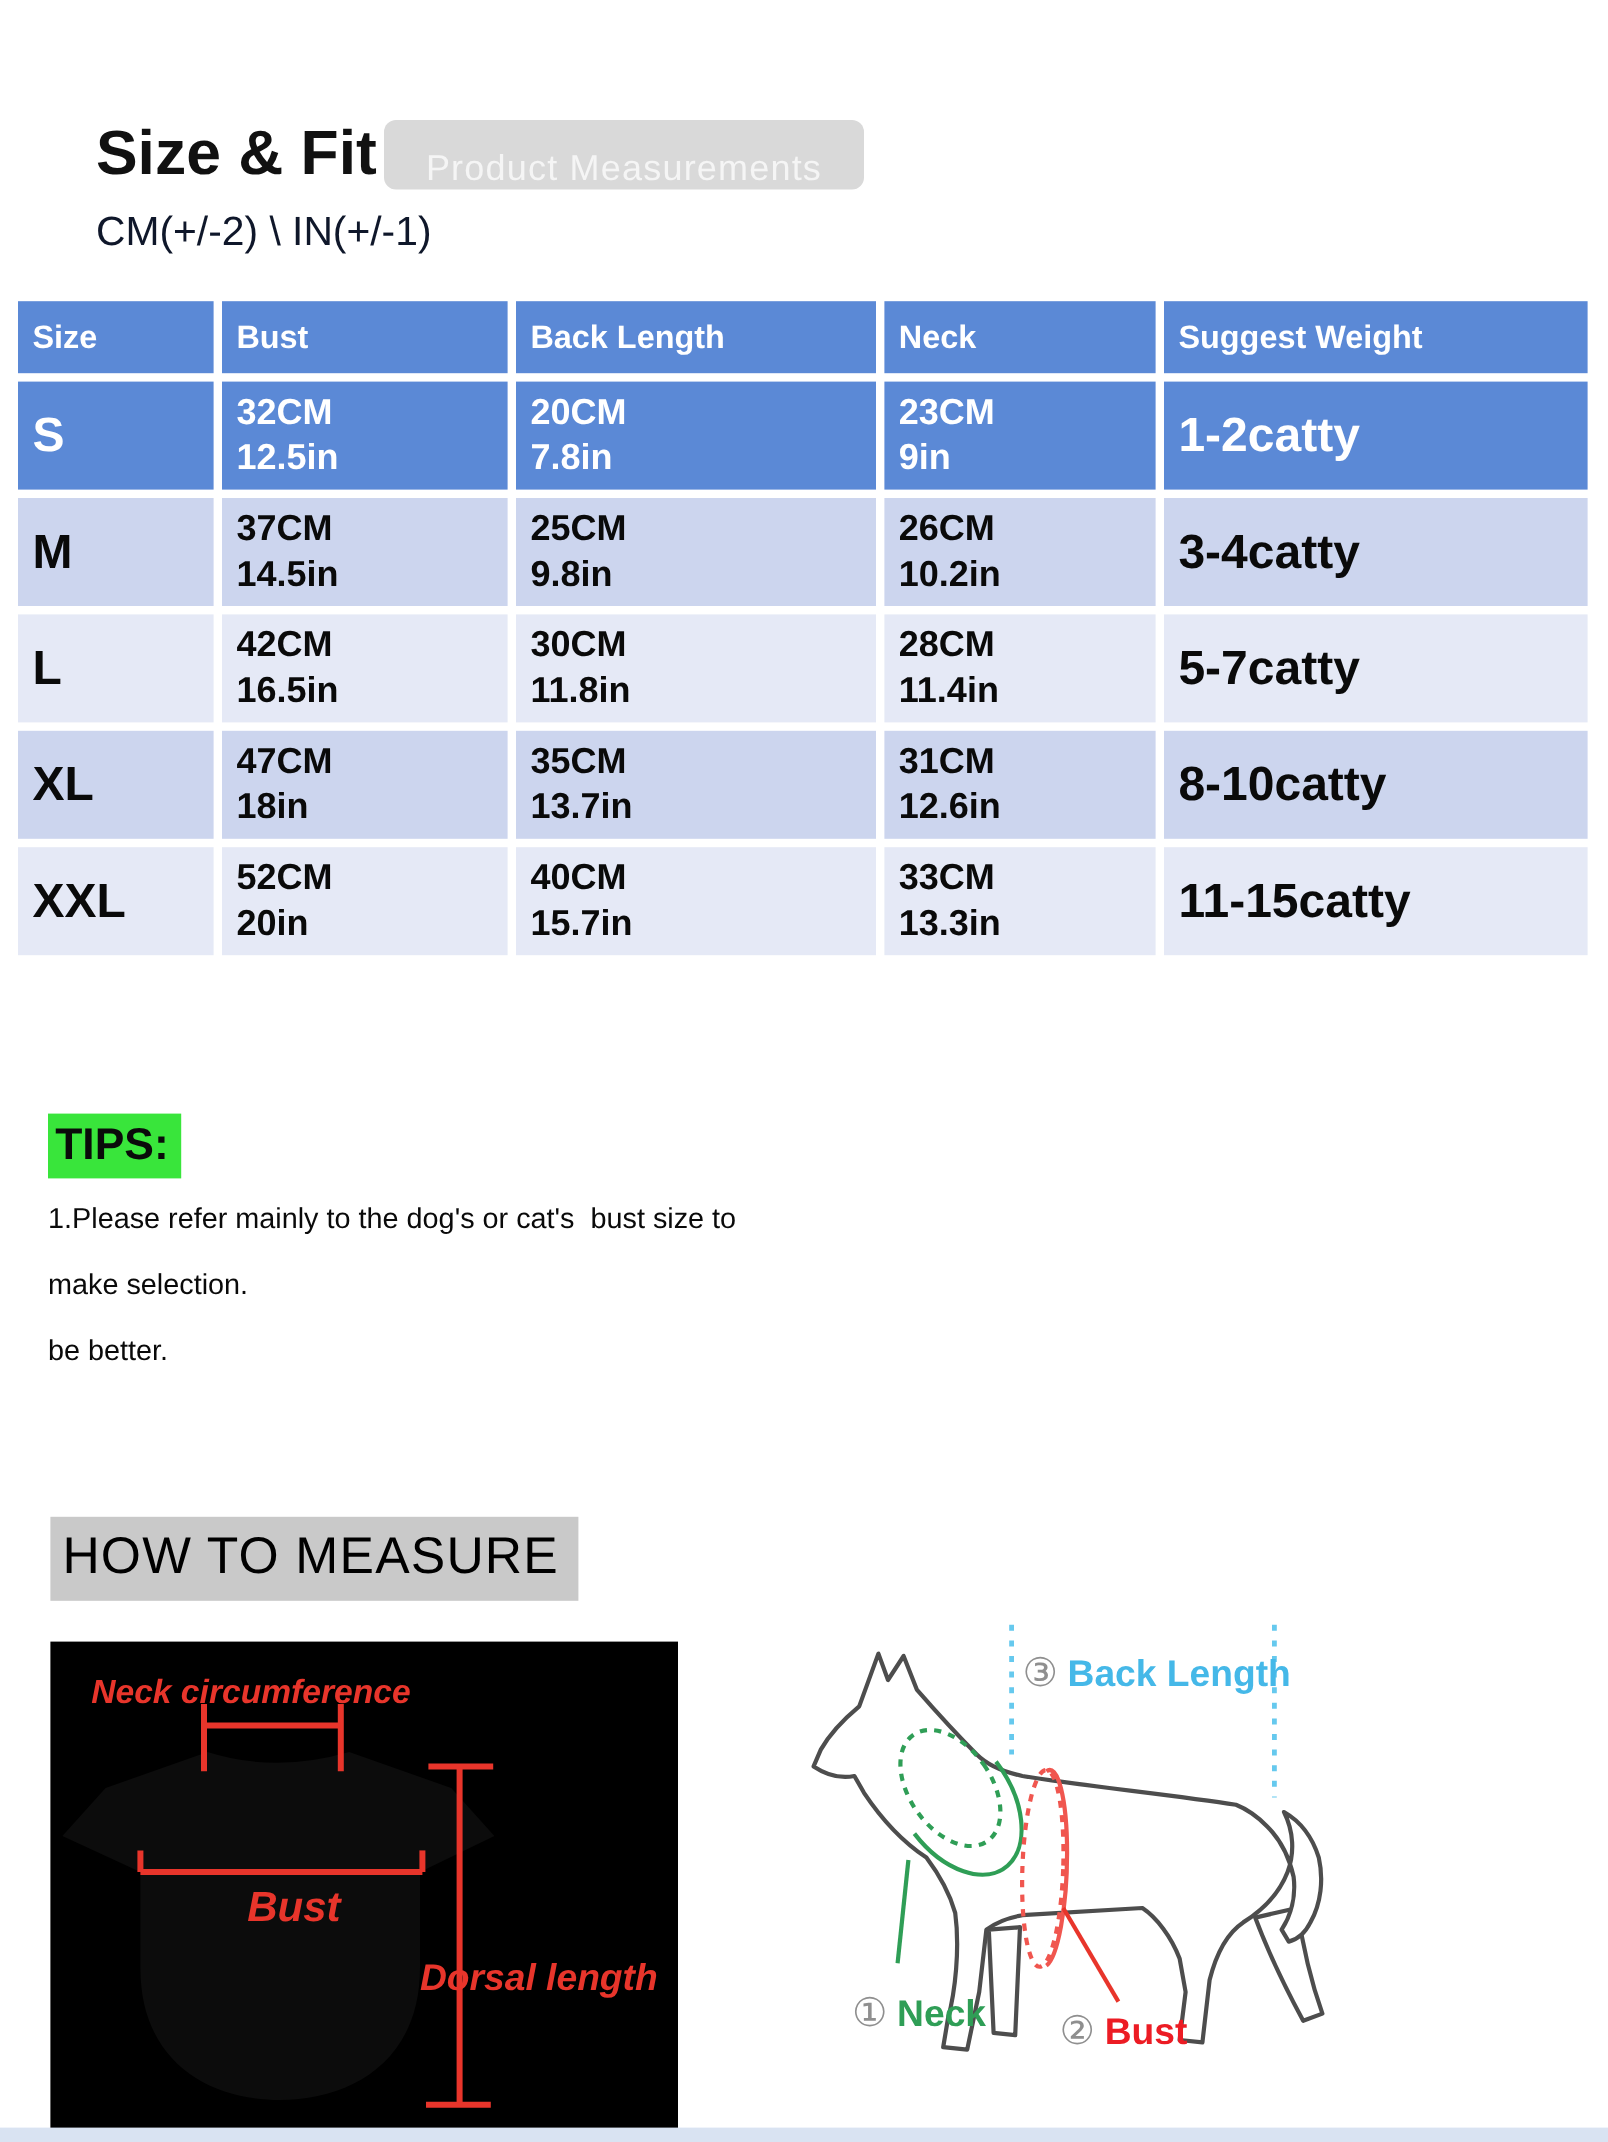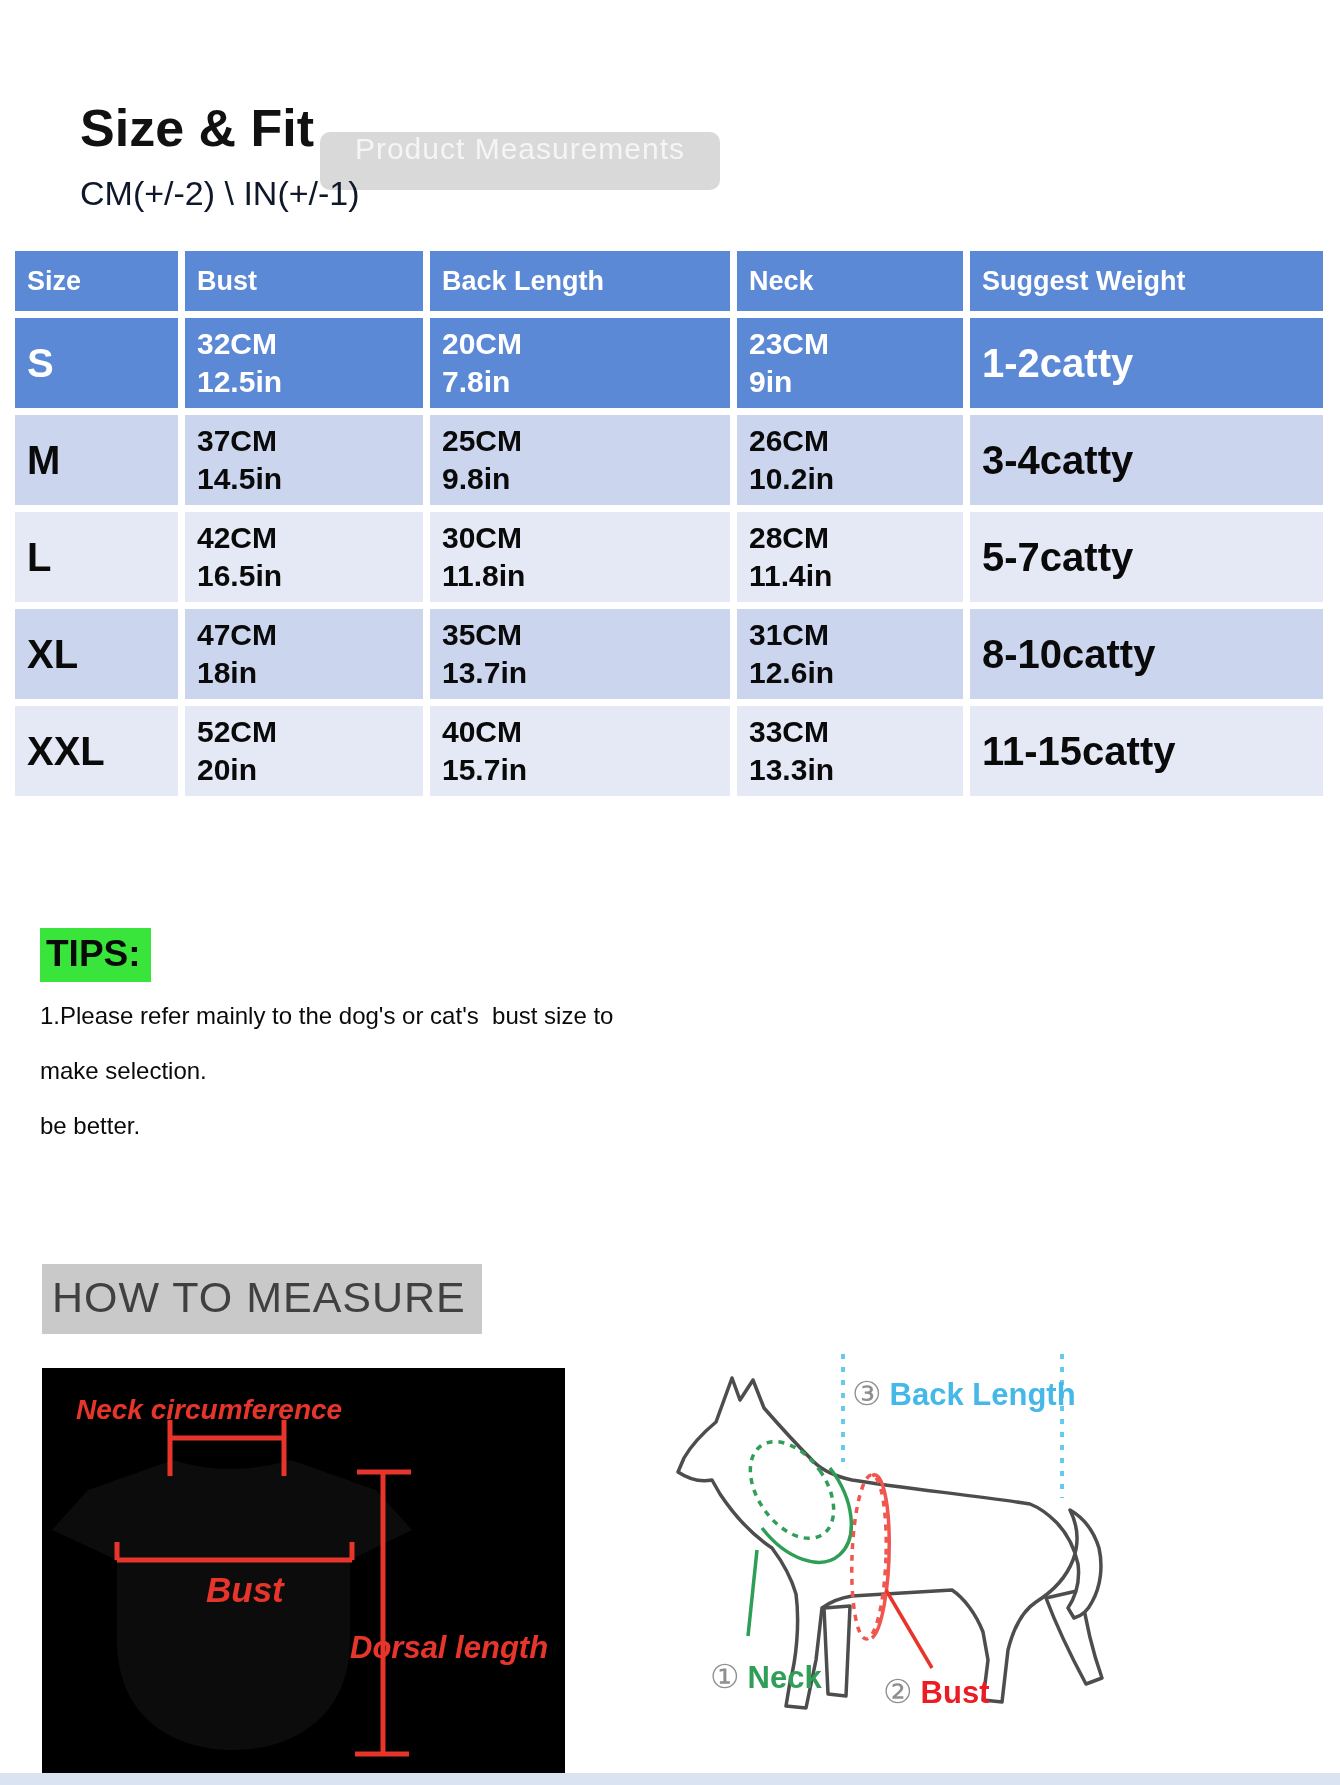--- a/index.html
+++ b/index.html
@@ -3,22 +3,22 @@
 <meta charset="utf-8">
 <style>
   html,body{margin:0;padding:0;background:#ffffff;}
   #canvas{position:relative;width:1340px;height:1785px;background:#ffffff;
           font-family:"Liberation Sans",sans-serif;overflow:hidden;}
   .abs{position:absolute;}
 
   
   .page-title{left:80px;top:98px;font-size:52px;font-weight:bold;color:#111;}
   .badge{left:320px;top:100px;width:400px;height:58px;background:#d9d9d9;border-radius:10px;
-         display:flex;align-items:flex-start;justify-content:center;
-         font-size:30px;color:#f5f5f5;font-weight:400;letter-spacing:1px;margin-top:32px;}
+         display:flex;align-items:flex-end;justify-content:center;
+         font-size:30px;color:#f5f5f5;font-weight:400;letter-spacing:1px;}
   .subtitle{left:80px;top:174px;font-size:34px;color:#0f172a;}
 
   
   table.size{position:absolute;left:8px;top:244px;border-collapse:separate;border-spacing:7px;
              table-layout:fixed;width:1322px;}
   table.size td{vertical-align:middle;padding-left:12px;}
   td.head{background:#5b89d6;color:#fff;font-weight:bold;font-size:27px;height:58px;padding-left:22px;}
   tr.row-blue td{background:#5b89d6;color:#fff;}
   tr.row-mid td{background:#ccd5ee;color:#0a0a0a;}
   tr.row-lite td{background:#e5e9f6;color:#0a0a0a;}
@@ -27,21 +27,21 @@
   .cmval{font-size:30px;line-height:38px;}
   td.weight-col{font-size:40px;}
 
   
   .tips-label{left:40px;top:928px;background:#39e53b;color:#0a0a0a;
               font-size:37px;font-weight:bold;padding:5px 10px 7px 6px;}
   .tips-body{left:40px;top:988px;width:1140px;font-size:24px;line-height:55px;color:#0a0a0a;}
   .tips-body div{white-space:pre-wrap;}
 
   
-  .htm-heading{left:42px;top:1264px;background:#c9c9c9;color:#404040;
+  .htm-heading{left:42px;top:1264px;background:#c9c9c9;color:#000000;
                font-size:43px;font-weight:400;padding:9px 16px 12px 10px;letter-spacing:1px;}
 
   
   .shirt-block{left:42px;top:1368px;width:523px;height:410px;background:#000000;font-style:italic;}
   .redlbl{position:absolute;color:#e8352b;font-weight:bold;}
   .lbl-neckcirc{left:34px;top:26px;font-size:28px;}
   .lbl-bust{left:164px;top:202px;font-size:35px;}
   .lbl-dorsal{left:308px;top:262px;font-size:31px;white-space:nowrap;}
 
   

